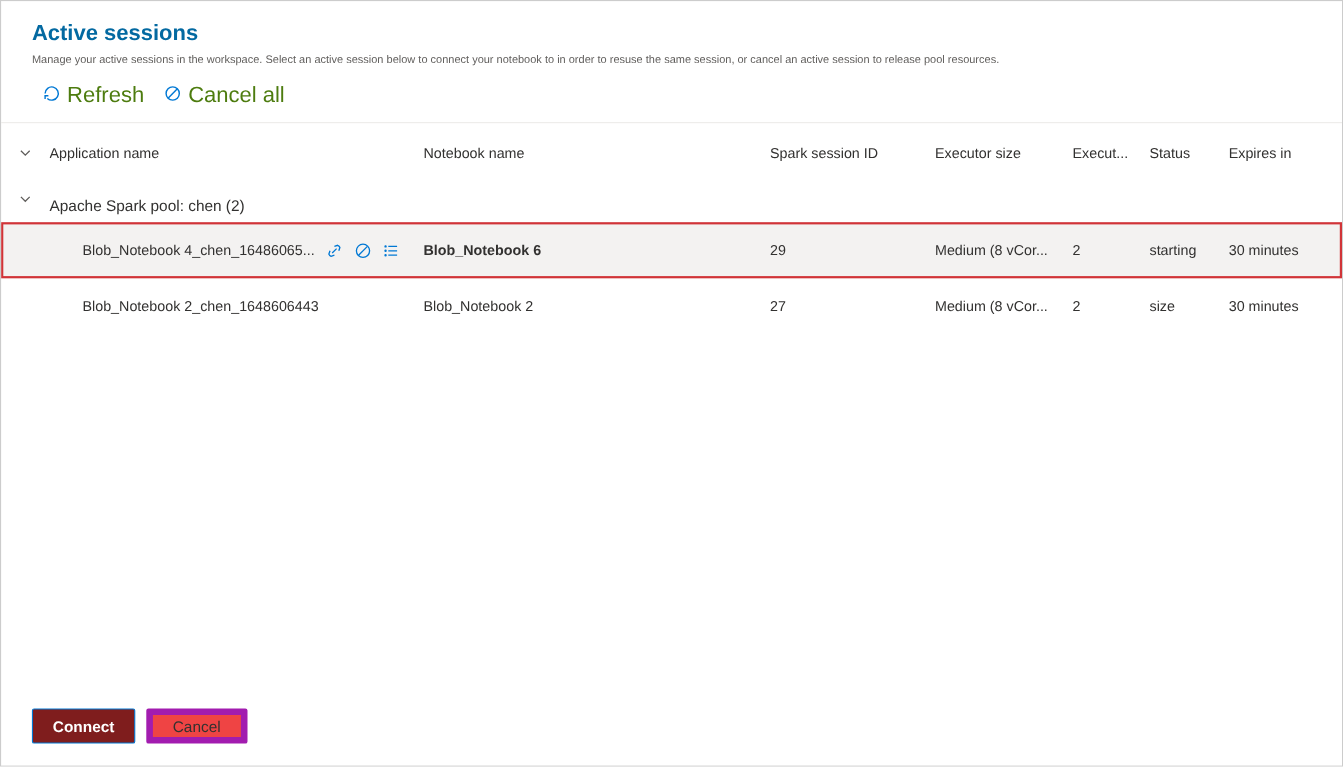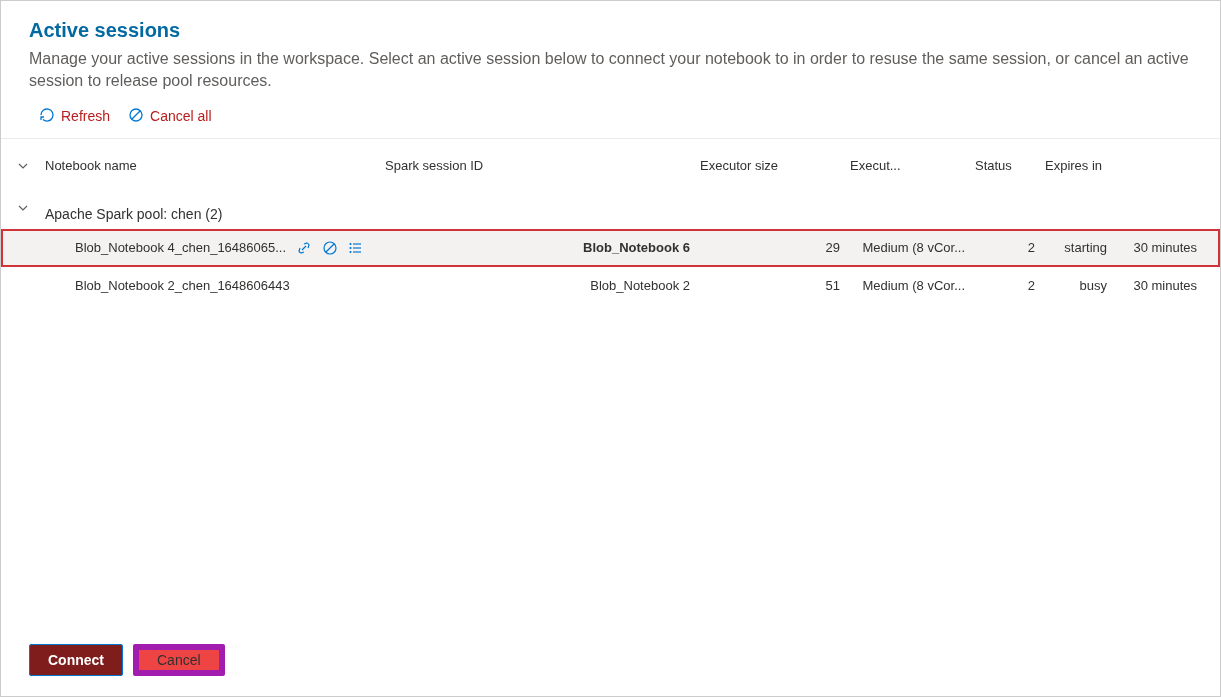--- a/index.html
+++ b/index.html
@@ -20,39 +20,39 @@
     .header-area {
       padding: 18px 28px 0 28px;
     }
     .title {
       font-size: 20px;
       font-weight: 600;
       color: #0369a1;
       margin-bottom: 6px;
     }
     .subtitle {
-      font-size: 16px;
+      font-size: 10px;
       color: #605e5c;
       line-height: 1.4;
     }
     .toolbar {
       display: flex;
       align-items: center;
       gap: 18px;
       padding: 12px 28px 10px 38px;
       border-bottom: 1px solid #edebe9;
     }
     .toolbar-btn {
       display: inline-flex;
       align-items: center;
       gap: 6px;
       background: none;
       border: none;
-      font-size: 14px;
-      color: #b91c1c;
+      font-size: 20px;
+      color: #4d7c0f;
       cursor: pointer;
       padding: 2px 0;
     }
     .toolbar-btn svg { width: 16px; height: 16px; }
     .table-container {
       flex: 1;
       overflow: auto;
       padding: 0 0 0 0;
     }
     .grid-row {
@@ -73,22 +73,21 @@
       overflow: hidden;
       text-overflow: ellipsis;
     }
     .group-row {
       grid-template-columns: 44px auto;
       height: 42px;
       font-weight: 400;
     }
     .group-row .cell { font-size: 14px; margin-top: 12px; }
     .data-row {
-      height: 38px;
-      text-align: right;
+      height: 51px;
     }
     .data-row .cell {
       white-space: nowrap;
       overflow: hidden;
       text-overflow: ellipsis;
       padding-right: 10px;
     }
     .data-row.selected {
       background: #f3f2f1;
       outline: 2px solid #d13438;
@@ -189,20 +188,21 @@
   </div>
 
   <div class="table-container">
 
     <div class="grid-row header-row">
       <div class="expand-cell">
         <svg class="chevron" viewBox="0 0 14 14" fill="none" stroke="#605e5c" stroke-width="1.2">
             <path d="M3 5l4 4 4-4"></path>
           </svg>
       </div>
+      <div class="cell">Application name</div>
       <div class="cell">Notebook name</div>
       <div class="cell">Spark session ID</div>
       <div class="cell">Executor size</div>
       <div class="cell">Execut...</div>
       <div class="cell">Status</div>
       <div class="cell">Expires in</div>
     </div>
 
     <div class="grid-row group-row">
       <div class="expand-cell">
@@ -250,24 +250,24 @@
       <div class="cell">starting</div>
       <div class="cell">30 minutes</div>
     </div>
 
     <div class="grid-row data-row">
       <div class="expand-cell"></div>
       <div class="cell app-name-cell app-indent">
         <span class="app-name-text">Blob_Notebook 2_chen_1648606443</span>
       </div>
       <div class="cell">Blob_Notebook 2</div>
-      <div class="cell">51</div>
+      <div class="cell">27</div>
       <div class="cell">Medium (8 vCor...</div>
       <div class="cell">2</div>
-      <div class="cell">busy</div>
+      <div class="cell">size</div>
       <div class="cell">30 minutes</div>
     </div>
 
   </div>
 
   <div class="footer">
     <button class="btn btn-primary">Connect</button>
     <button class="btn btn-secondary">Cancel</button>
   </div>
 

